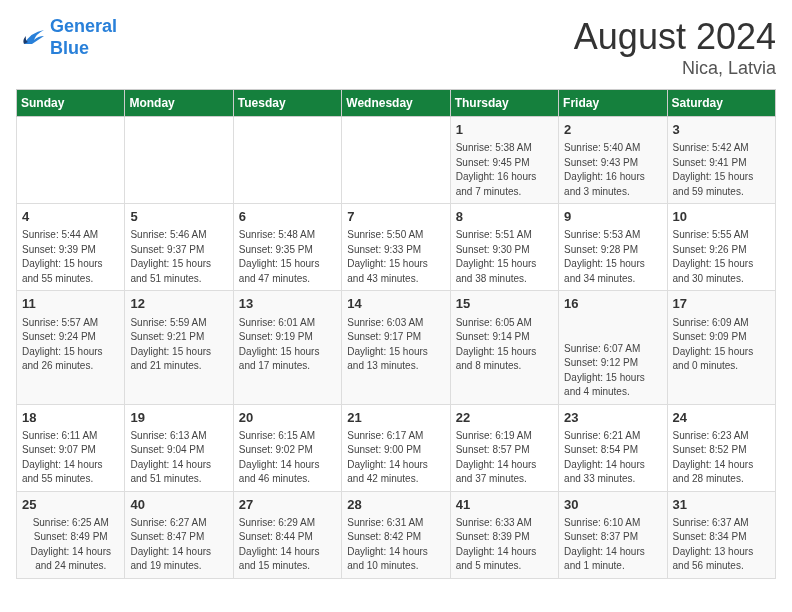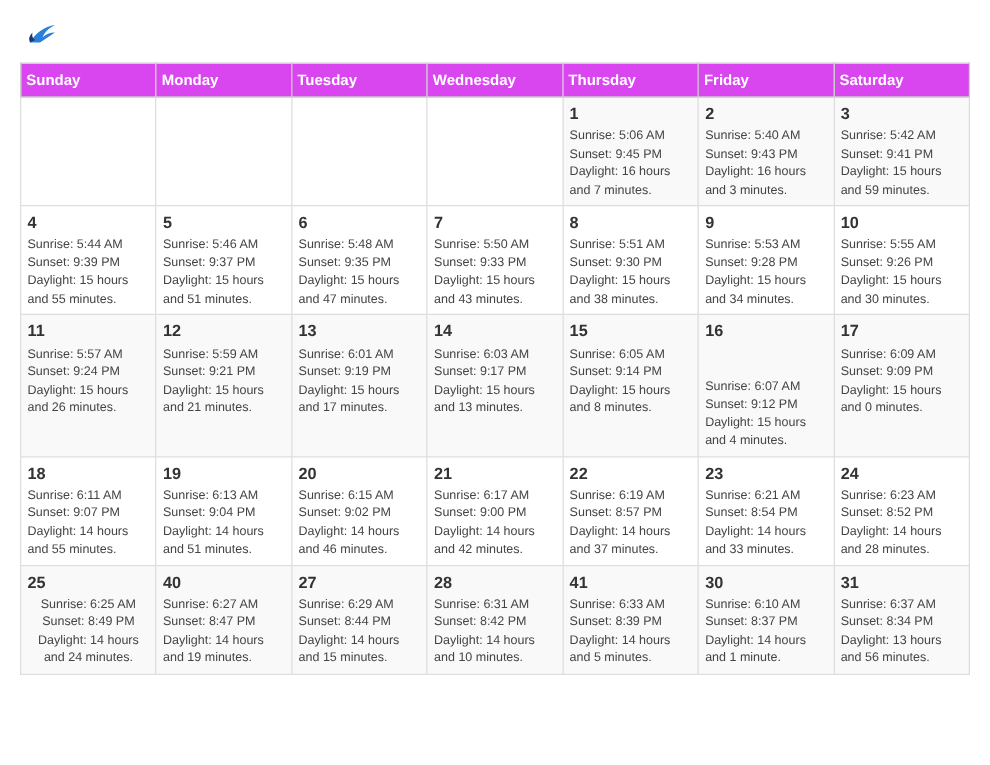--- a/index.html
+++ b/index.html
@@ -45,21 +45,21 @@
     .location {
       font-size: 18px;
       color: #555;
     }
     table {
       width: 100%;
       border-collapse: collapse;
       font-size: 11px;
     }
     thead tr th {
-      background-color: #d946ef;
+      background-color: #15803d;
       color: #fff;
       padding: 6px 4px;
       text-align: left;
       font-size: 12px;
       font-weight: bold;
       border: 1px solid #ccc;
     }
     tbody tr td {
       vertical-align: top;
       border: 1px solid #ddd;
@@ -93,20 +93,28 @@
   </style>
 </head>
 <body>
 
 <div class="header">
   <div class="logo">
     <svg class="logo-bird" viewBox="0 0 30 24" xmlns="http://www.w3.org/2000/svg">
       <path d="M8 18 Q15 6 28 4 Q20 8 18 14 Q22 10 28 10 Q22 14 16 18 Z" fill="#2980d9"></path>
       <path d="M8 18 Q6 14 10 10 Q9 14 12 16 Z" fill="#1a3a6b"></path>
     </svg>
+    <div>
+      <div class="logo-text"><span>General</span></div>
+      <div class="logo-text" style="color:#2980d9">Blue</div>
+    </div>
+  </div>
+  <div class="title-block">
+    <div class="month-year">August 2024</div>
+    <div class="location">Nica, Latvia</div>
   </div>
 </div>
 
 <table>
   <thead>
     <tr>
     <th>Sunday</th>
         <th>Monday</th>
         <th>Tuesday</th>
         <th>Wednesday</th>
@@ -116,21 +124,21 @@
       </tr>
   </thead>
   <tbody id="calendar-body">
   <tr>
         <td class="empty-cell"></td>
         <td class="empty-cell"></td>
         <td class="empty-cell"></td>
         <td class="empty-cell"></td>
         <td>
           <span class="day-number">1</span>
-          <div class="cell-content" style="white-space: pre-line;">Sunrise: 5:06 AM
+          <div class="cell-content" style="white-space: pre-line;">Sunrise: 5:38 AM
 Sunset: 9:45 PM
 Daylight: 16 hours
 and 7 minutes.</div>
         </td>
         <td>
           <span class="day-number">2</span>
           <div class="cell-content" style="white-space: pre-line;">Sunrise: 5:40 AM
 Sunset: 9:43 PM
 Daylight: 16 hours
 and 3 minutes.</div>

